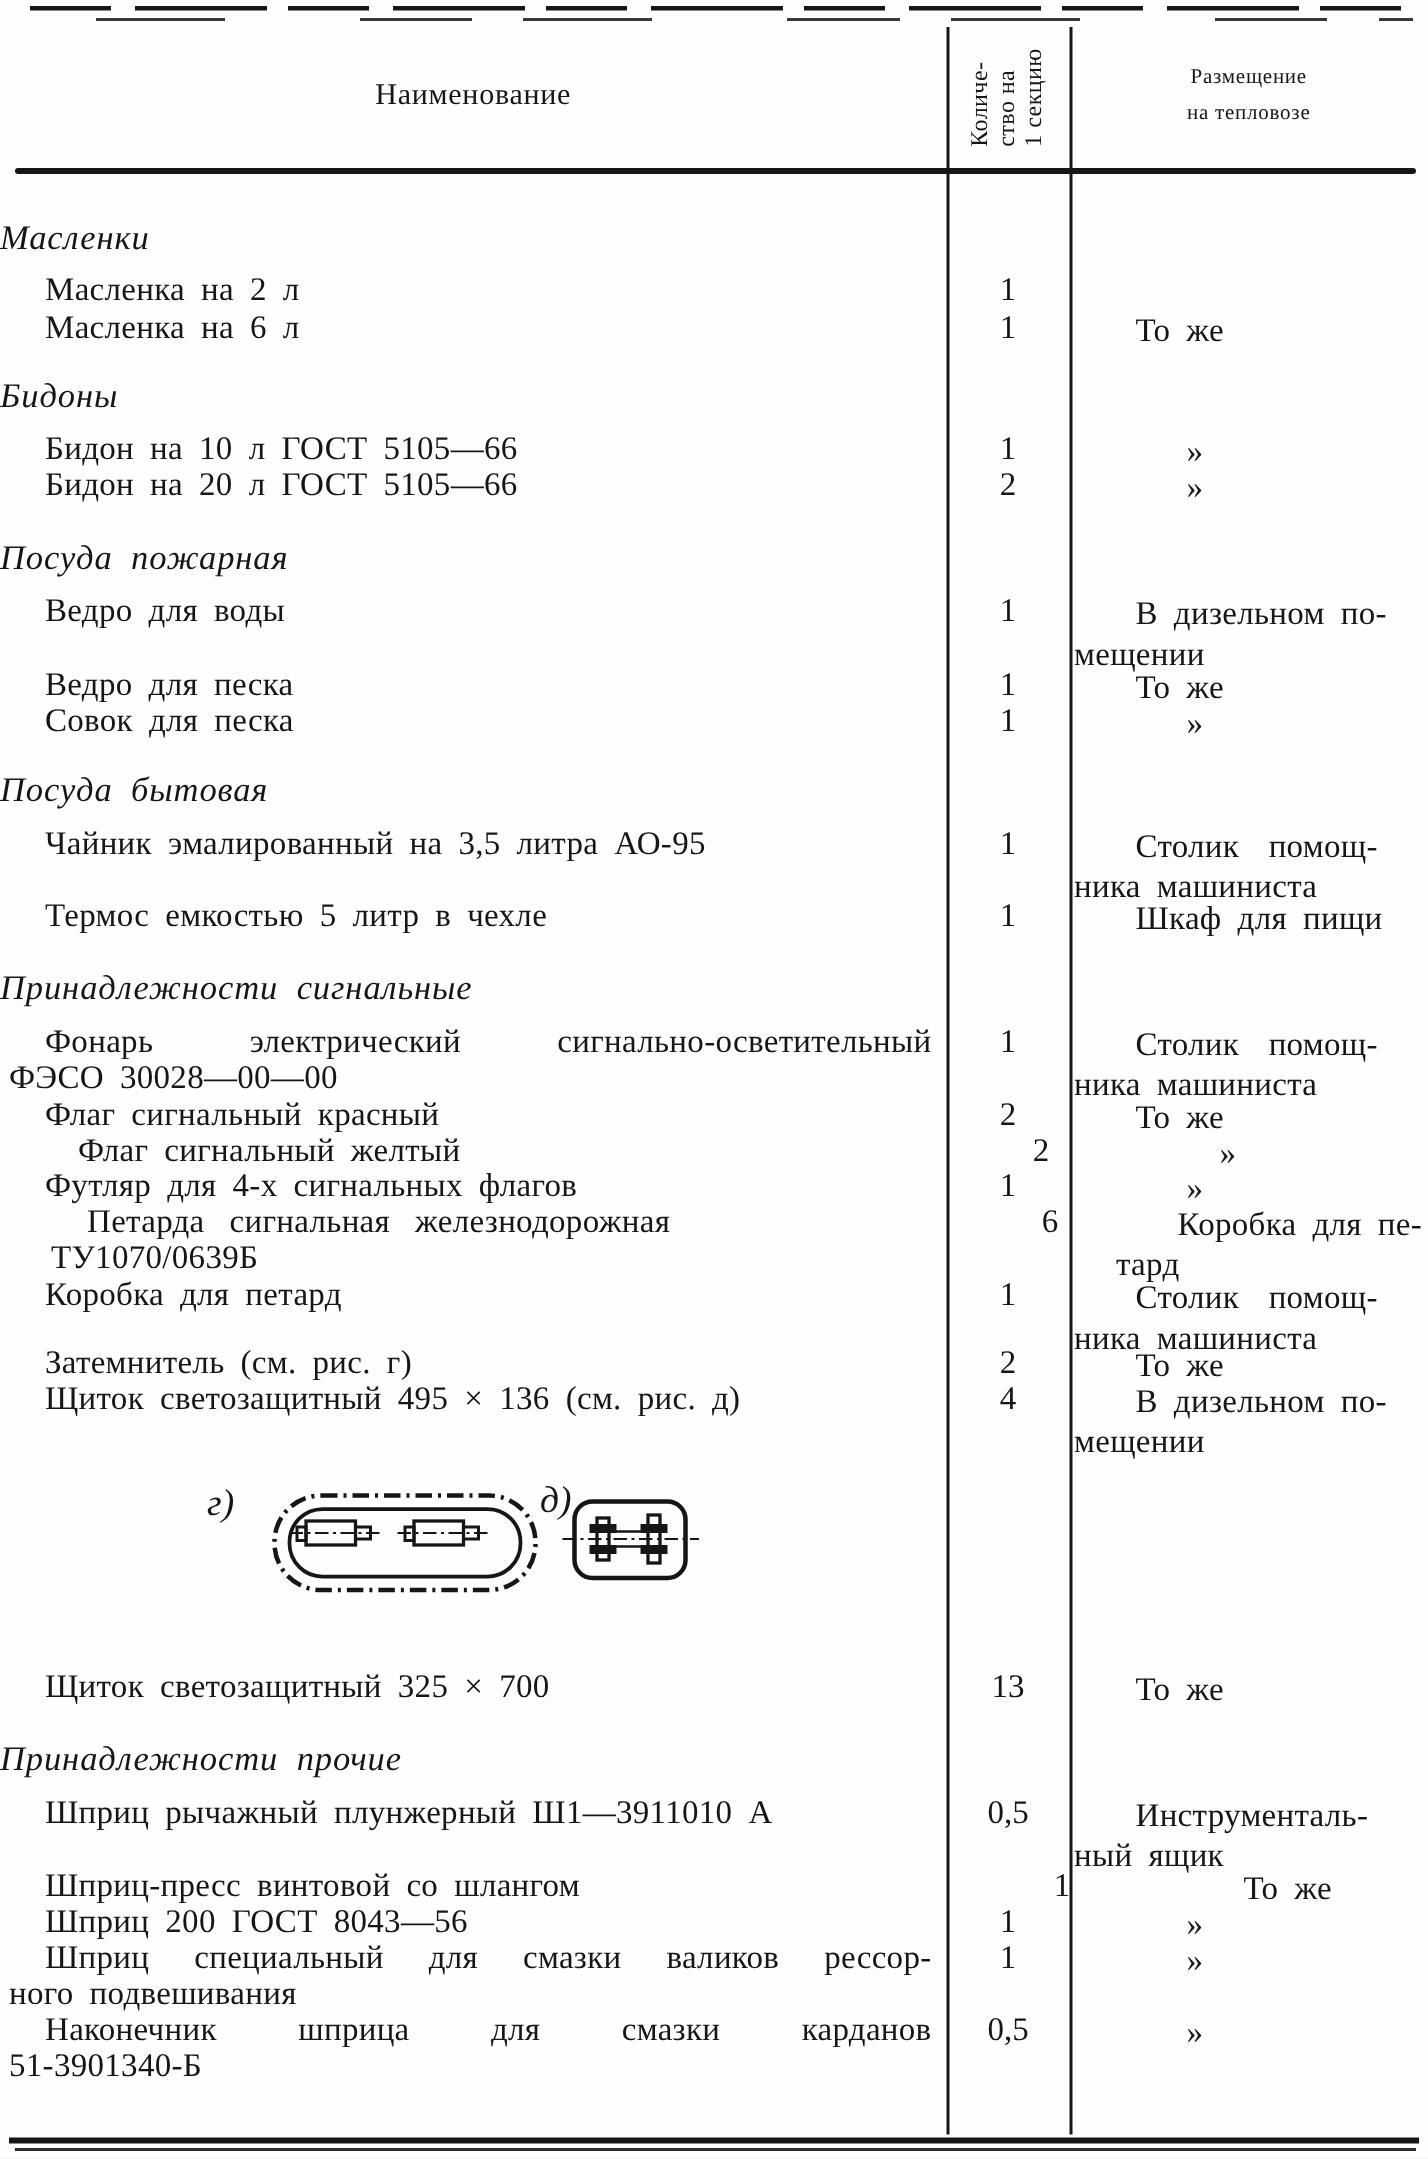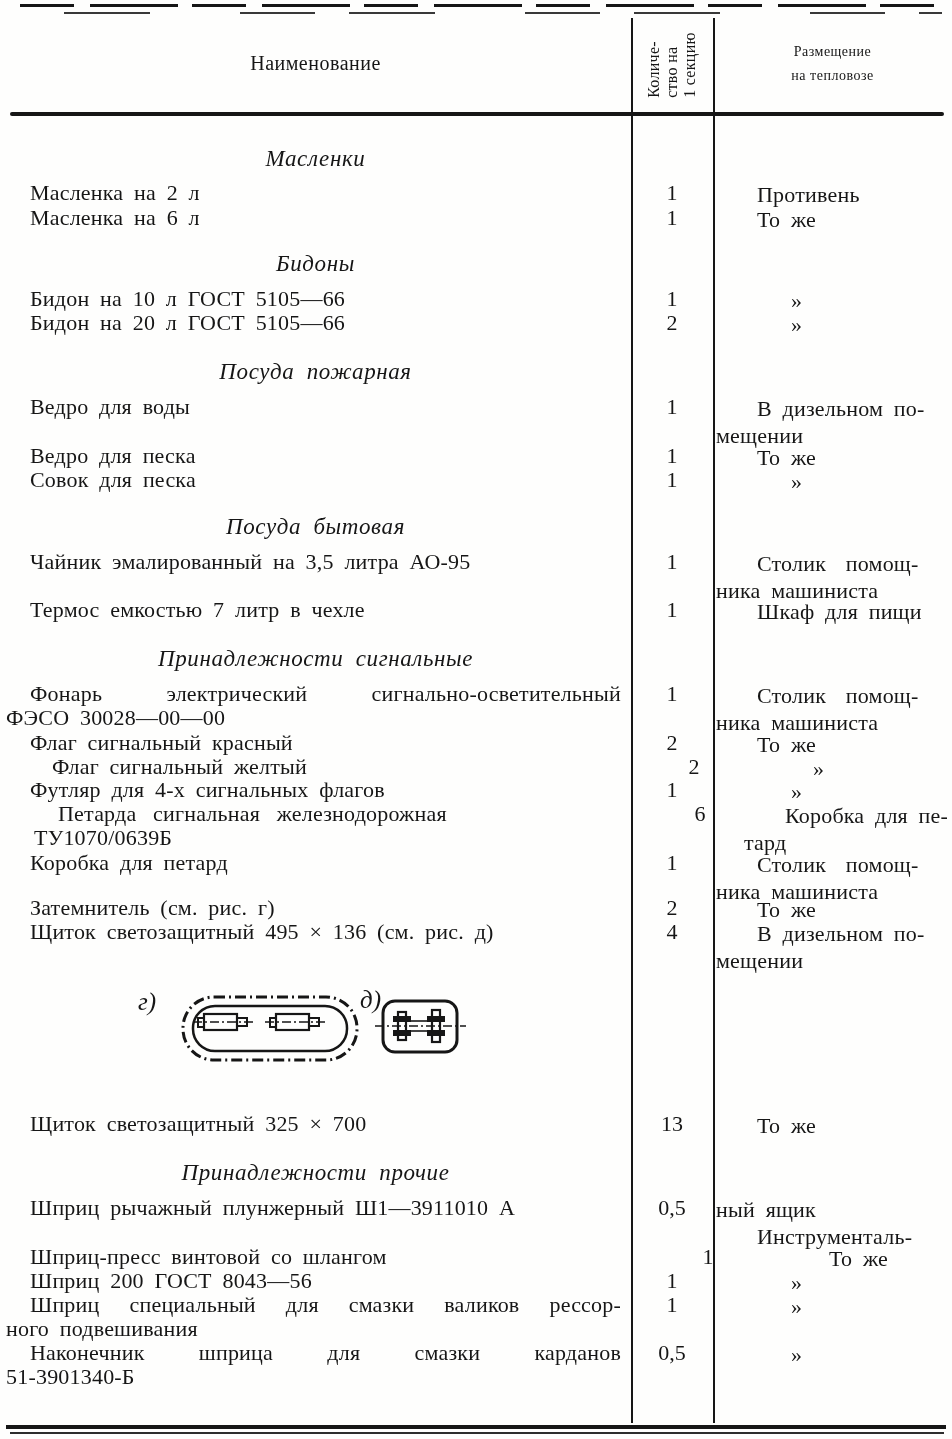--- a/index.html
+++ b/index.html
@@ -24,21 +24,21 @@
     font-size:20px; letter-spacing:.5px;}
   .h-qty{position:absolute; left:631px; top:18px; width:82px; height:94px;
     display:flex; align-items:center; justify-content:center;}
   .h-qty .rot{transform:rotate(-90deg); font-size:16px; line-height:18px;
     letter-spacing:.3px; white-space:nowrap;}
   .h-place{position:absolute; left:713px; top:40px; width:239px; text-align:center;
     font-size:14px; line-height:24px; letter-spacing:.5px;}
   
   .row{position:absolute; left:0; width:952px; display:grid;
     grid-template-columns:631px 82px 239px;}
-  .section-row{position:absolute; left:0; width:631px; text-align:center;
+  .section-row{position:absolute; left:0; width:631px; 
     font-style:italic; font-size:23px; letter-spacing:.6px; word-spacing:6px;}
   .nline{font-size:22px; line-height:24px; word-spacing:5px; letter-spacing:.2px;}
   .n-first{padding-left:30px;}
   .n-cont{padding-left:6px;}
   .just{text-align:justify; text-align-last:justify; padding-right:10px;}
   .wsp{word-spacing:11px;}
   .cell-qty{text-align:center; font-size:22px; line-height:24px;}
   .pline{font-size:22px; line-height:27px; word-spacing:5px; letter-spacing:.2px;}
   .p-first{padding-left:44px;}
   .p-cont{padding-left:3px;}
@@ -74,23 +74,20 @@
     <div>на тепловозе</div>
   </div>
 
   <div id="rows">
       <div class="section-row" style="top: 146px;">Масленки</div>
       <div class="row" style="top: 181px;">
         <div class="cell-name">
           <div class="nline n-first">Масленка на 2 л</div>
         </div>
         <div class="cell-qty">1</div>
-        <div class="cell-place">
-          <div class="pline p-first">Противень</div>
-        </div>
       </div>
       <div class="row" style="top: 206px;">
         <div class="cell-name">
           <div class="nline n-first">Масленка на 6 л</div>
         </div>
         <div class="cell-qty">1</div>
         <div class="cell-place">
           <div class="pline p-first">То же</div>
         </div>
       </div>
@@ -148,21 +145,21 @@
           <div class="nline n-first">Чайник эмалированный на 3,5 литра АО-95</div>
         </div>
         <div class="cell-qty">1</div>
         <div class="cell-place">
           <div class="pline p-first psp">Столик помощ-</div>
           <div class="pline p-cont">ника машиниста</div>
         </div>
       </div>
       <div class="row" style="top: 598px;">
         <div class="cell-name">
-          <div class="nline n-first">Термос емкостью 7 литр в чехле</div>
+          <div class="nline n-first">Термос емкостью 5 литр в чехле</div>
         </div>
         <div class="cell-qty">1</div>
         <div class="cell-place">
           <div class="pline p-first">Шкаф для пищи</div>
         </div>
       </div>
       <div class="section-row" style="top: 646px;">Принадлежности сигнальные</div>
       <div class="row" style="top: 682px;">
         <div class="cell-name">
           <div class="nline n-first just">Фонарь электрический сигнально-осветительный</div>
@@ -250,22 +247,22 @@
           <div class="pline p-first">То же</div>
         </div>
       </div>
       <div class="section-row" style="top: 1160px;">Принадлежности прочие</div>
       <div class="row" style="top: 1196px;">
         <div class="cell-name">
           <div class="nline n-first">Шприц рычажный плунжерный Ш1—3911010 А</div>
         </div>
         <div class="cell-qty">0,5</div>
         <div class="cell-place">
+          <div class="pline p-first">Инструменталь-</div>
           <div class="pline p-cont">ный ящик</div>
-          <div class="pline p-first">Инструменталь-</div>
         </div>
       </div>
       <div class="row" style="top: 1245px; gap: 36px;">
         <div class="cell-name">
           <div class="nline n-first">Шприц-пресс винтовой со шлангом</div>
         </div>
         <div class="cell-qty">1</div>
         <div class="cell-place">
           <div class="pline p-first">То же</div>
         </div>

